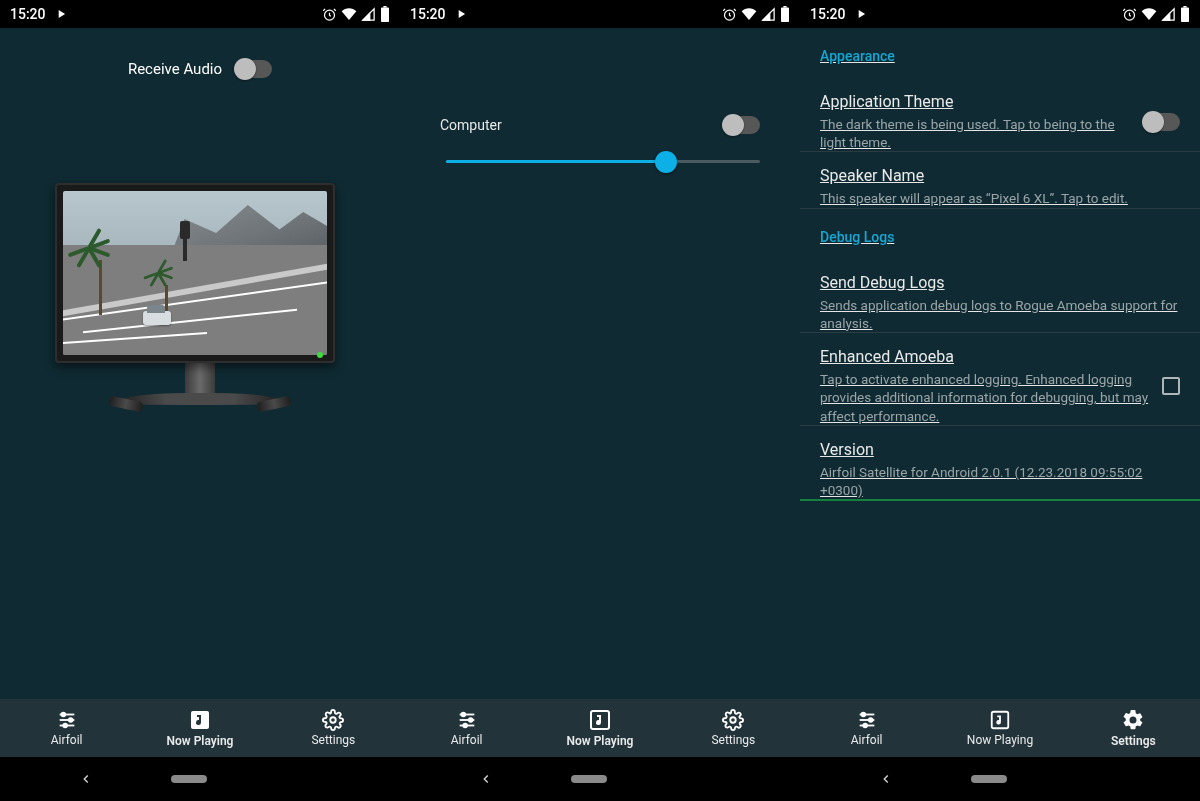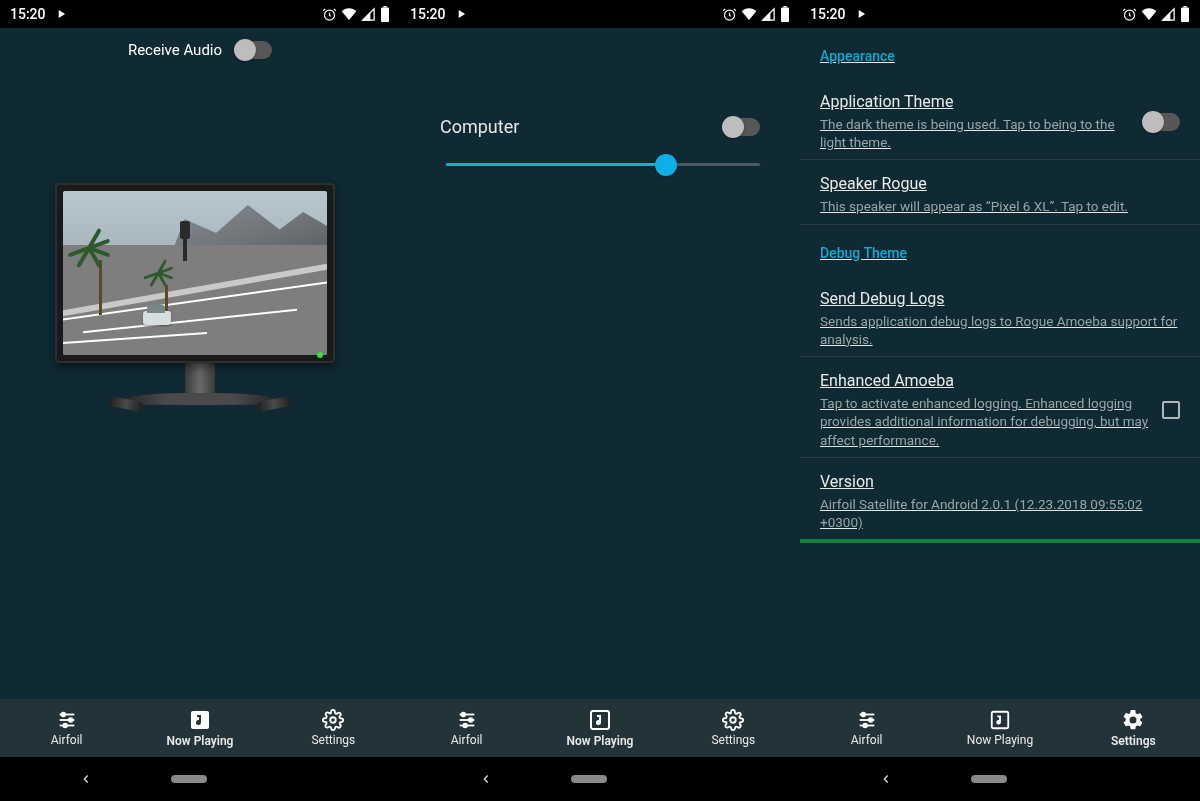--- a/index.html
+++ b/index.html
@@ -40,21 +40,21 @@
     color: #e6e6e6;
     overflow: hidden;
     position: relative;
   }
   
   .receive-row {
     display: flex;
     align-items: center;
     justify-content: center;
     gap: 14px;
-    padding-top: 13px;
+    padding-top: 32px;
     font-size: 15px;
     color: #fff;
   }
   .toggle {
     width: 36px; height: 18px;
     background: #575757;
     border-radius: 9px;
     position: relative;
     cursor: pointer;
   }
@@ -180,21 +180,21 @@
   .monitor-base::before { left: -6px; transform: rotate(12deg); }
   .monitor-base::after { right: -6px; transform: rotate(-12deg); }
 
   
   .speaker-row {
     display: flex;
     align-items: center;
     justify-content: space-between;
     padding: 88px 40px 0 40px;
   }
-  .speaker-row .label { font-size: 18px; color: #e8e8e8; }
+  .speaker-row .label { font-size: 14px; color: #e8e8e8; }
   .slider-wrap {
     padding: 26px 40px 0 46px;
     position: relative;
   }
   .slider-track {
     height: 3px; background: #4a5a5e; border-radius: 2px; position: relative;
   }
   .slider-fill {
     position: absolute; left: 0; top: 0; bottom: 0;
     background: #0db0e6; border-radius: 2px;
@@ -208,21 +208,21 @@
 
   
   .settings-list { padding: 0; text-decoration: underline; }
   .section-header {
     color: #16a8d4;
     font-size: 14px;
     font-weight: 500;
     padding: 20px 20px 14px 20px;
   }
   .setting-item {
-    padding: 14px 20px 8px 20px;
+    padding: 14px 20px 0 20px;
     border-bottom: 1px solid #2a3c42;
     display: flex;
     align-items: center;
     gap: 12px;
   }
   .setting-text { flex: 1; }
   .setting-title { font-size: 16px; color: #eaeaea; margin-bottom: 4px; }
   .setting-sub { font-size: 13.5px; color: #9aa5a8; line-height: 1.35; }
   .checkbox {
     width: 18px; height: 18px; border: 2px solid #aeb6b8; border-radius: 2px;
@@ -503,43 +503,43 @@
           <div class="setting-title">Application Theme</div>
           <div class="setting-sub">The dark theme is being used. Tap to being to the light theme.</div>
         </div>
         <div class="toggle">
             <div class="knob"></div>
           </div>
       </div>
 
       <div class="setting-item">
         <div class="setting-text">
-          <div class="setting-title">Speaker Rogue</div>
+          <div class="setting-title">Speaker Name</div>
           <div class="setting-sub">This speaker will appear as “Pixel 6 XL”. Tap to edit.</div>
         </div>
       </div>
 
-      <div class="section-header">Debug Theme</div>
+      <div class="section-header">Debug Logs</div>
 
       <div class="setting-item">
         <div class="setting-text">
           <div class="setting-title">Send Debug Logs</div>
           <div class="setting-sub">Sends application debug logs to Rogue Amoeba support for analysis.</div>
         </div>
       </div>
 
       <div class="setting-item">
         <div class="setting-text">
           <div class="setting-title">Enhanced Amoeba</div>
           <div class="setting-sub">Tap to activate enhanced logging. Enhanced logging provides additional information for debugging, but may affect performance.</div>
         </div>
         <div class="checkbox"></div>
       </div>
 
-      <div class="setting-item no-border" style="border-bottom:4px solid #15803d;">
+      <div class="setting-item no-border" style="border-bottom:2px solid #15803d;">
         <div class="setting-text">
           <div class="setting-title">Version</div>
           <div class="setting-sub">Airfoil Satellite for Android 2.0.1 (12.23.2018 09:55:02 +0300)</div>
         </div>
       </div>
     </div>
   </div>
 
   <div class="tab-bar">
     <div class="tab">

